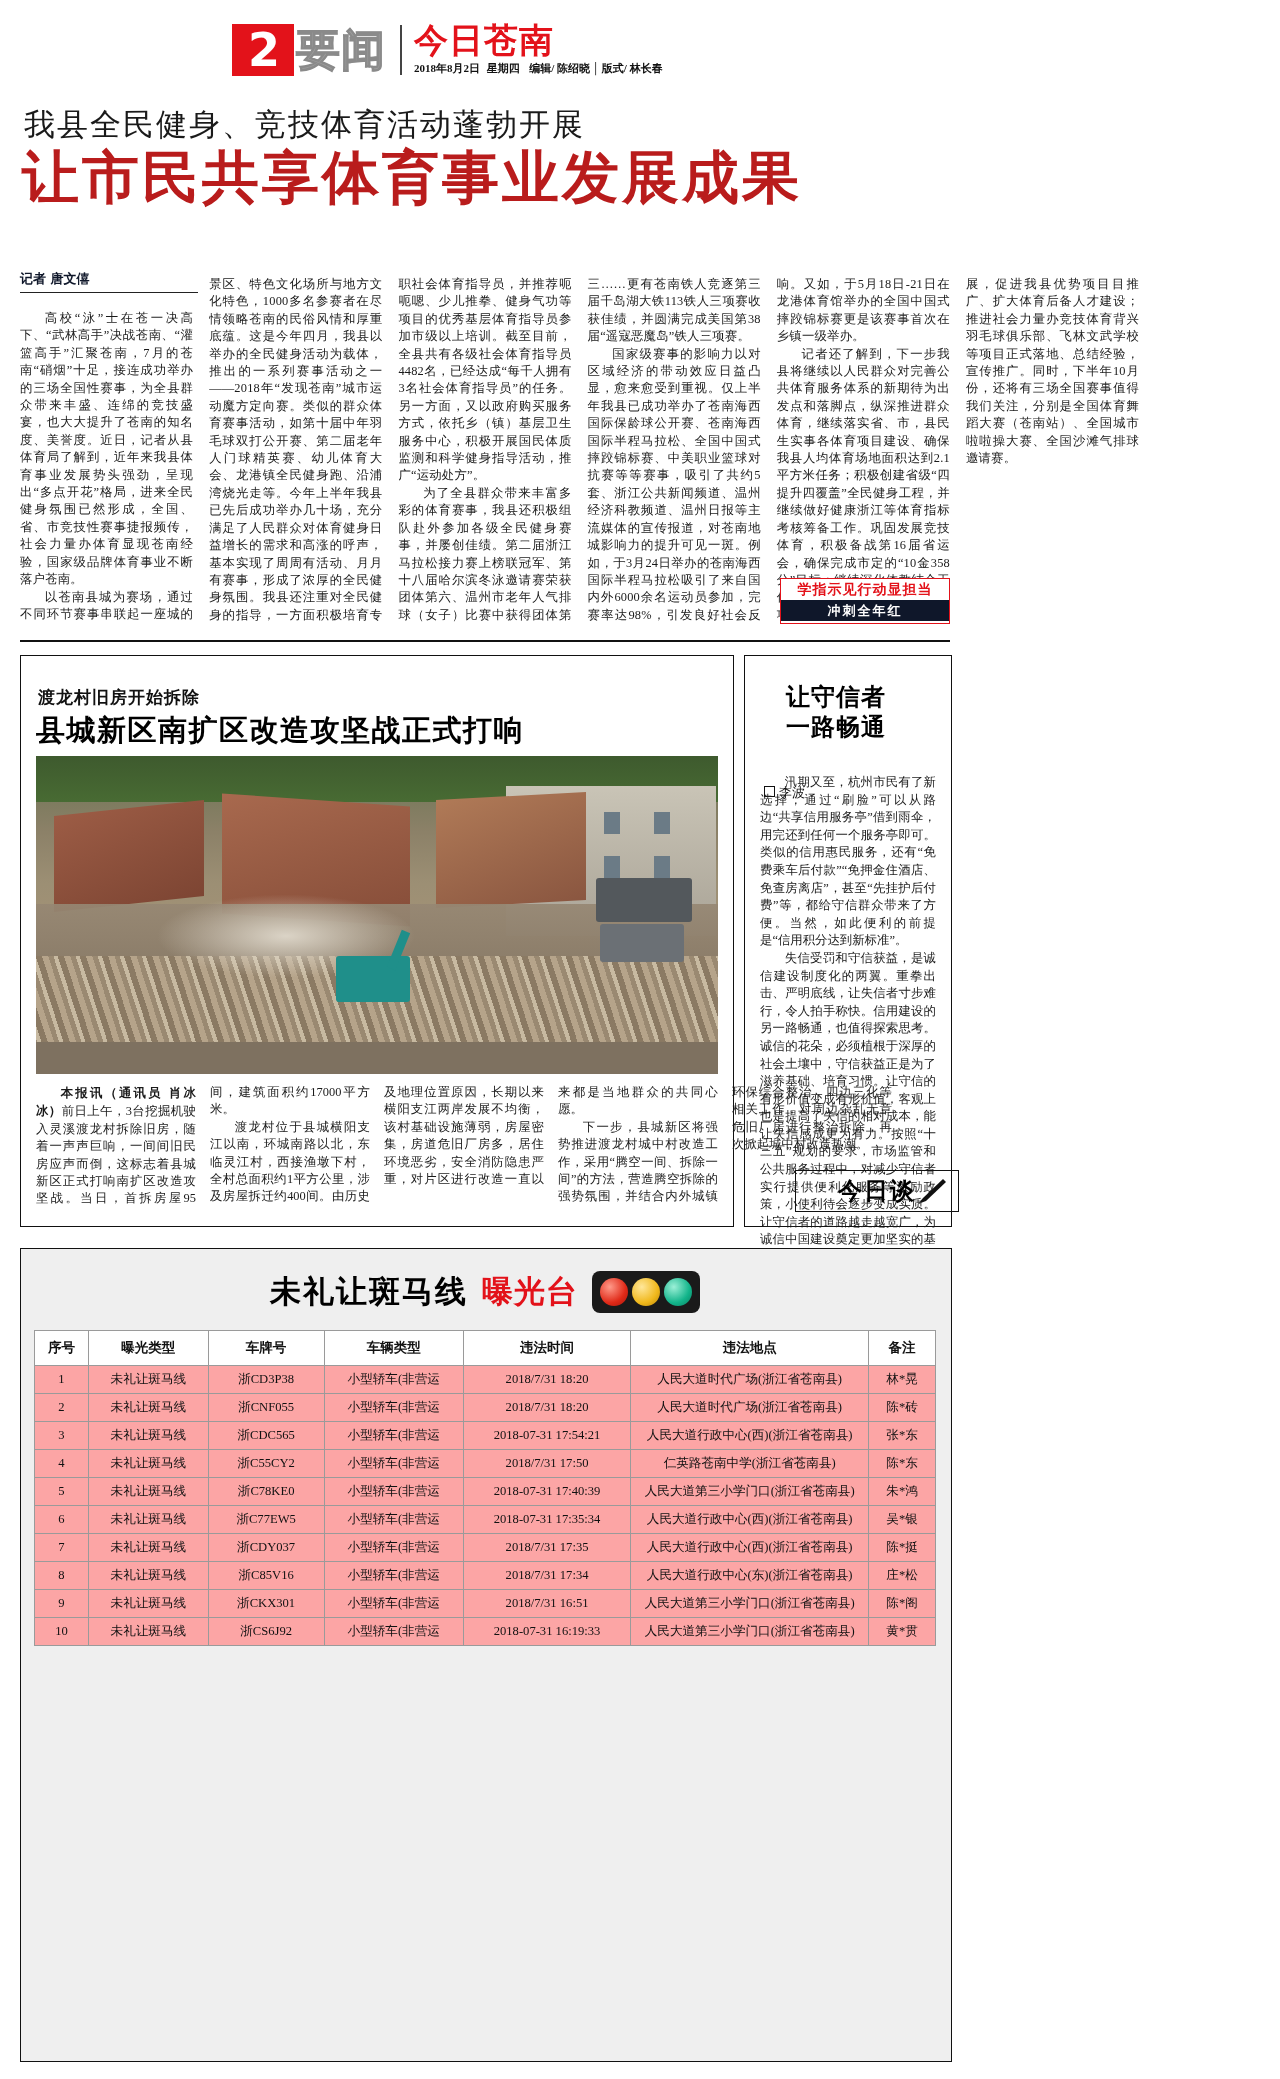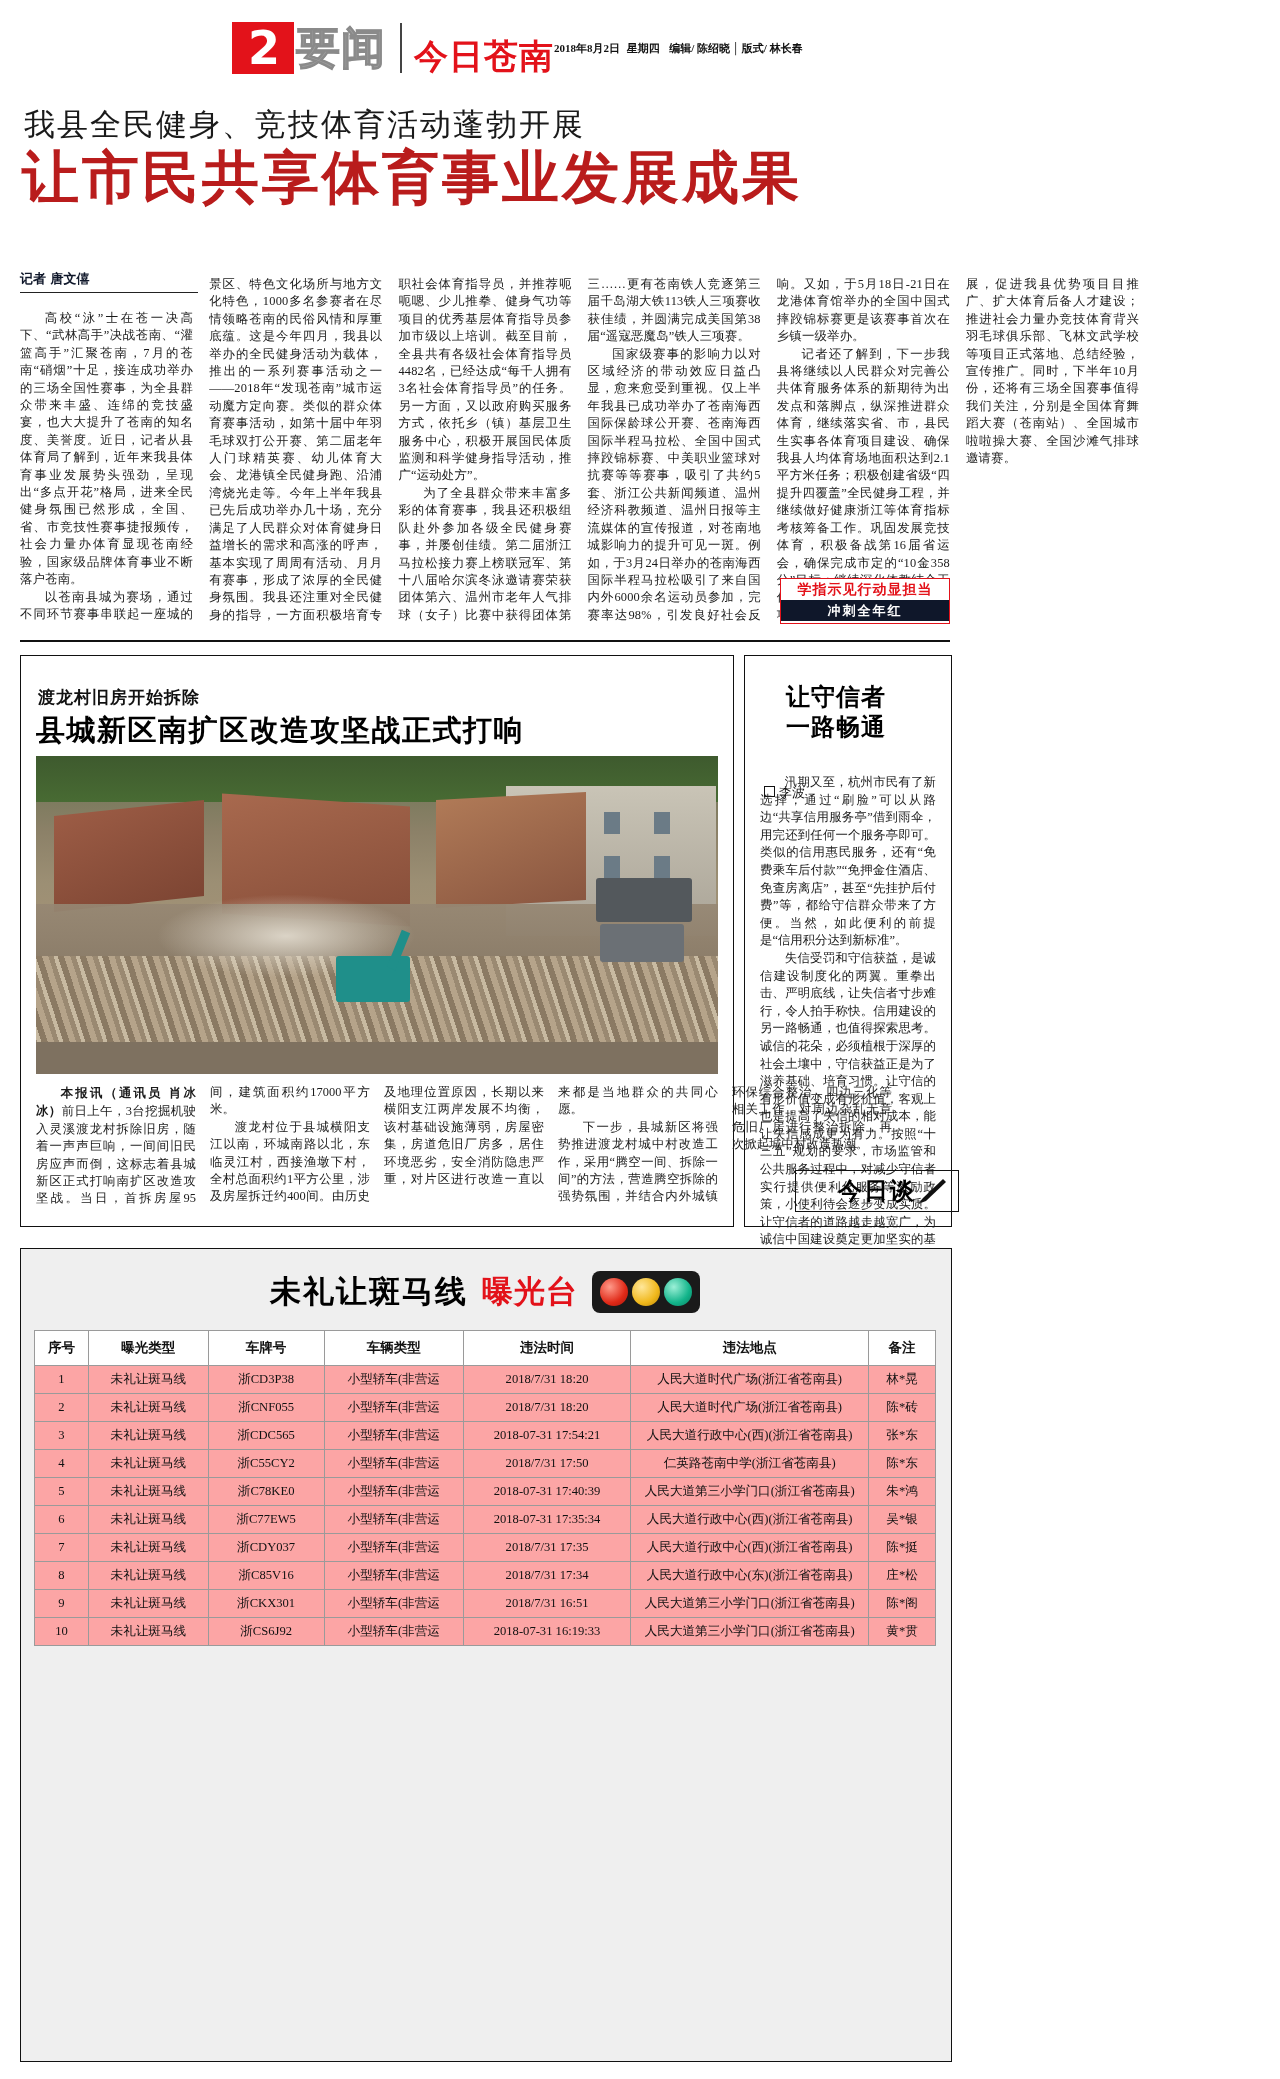--- a/index.html
+++ b/index.html
@@ -29,21 +29,21 @@
   }
   .mh-yaowen{
     font-family:"DejaVu Sans","Liberation Sans",sans-serif;
     font-weight:bold; font-size:44px; line-height:52px;
     color:#9c9c9c; letter-spacing:1px; margin-left:2px;
     -webkit-text-stroke:1px #8a8a8a;
   }
   .mh-rule{
     width:2px; height:50px; background:#444; margin:0 12px 1px 14px;
   }
-  .mh-right{ display:flex; flex-direction:row; justify-content:flex-end;}
+  .mh-right{ display:flex; flex-direction:column; justify-content:flex-end;}
   .mh-title{
     font-family:"DejaVu Sans","Liberation Sans",sans-serif;
     font-weight:bold; font-size:34px; line-height:36px; color:#e3121a;
     letter-spacing:1px;
   }
   .mh-date{
     font-family:"Liberation Serif","DejaVu Serif",serif;
     font-weight:bold; font-size:11px; line-height:15px; color:#111;
     margin-top:3px; white-space:nowrap;
   }

